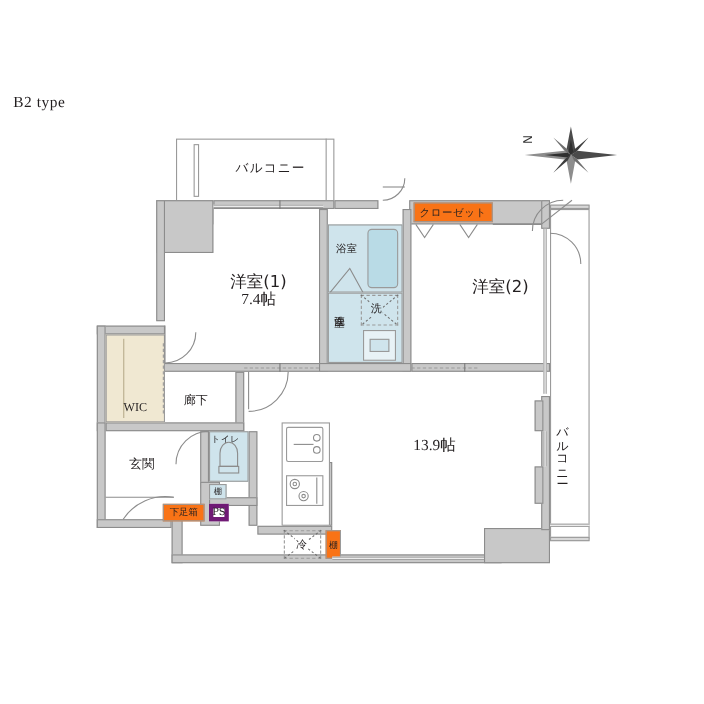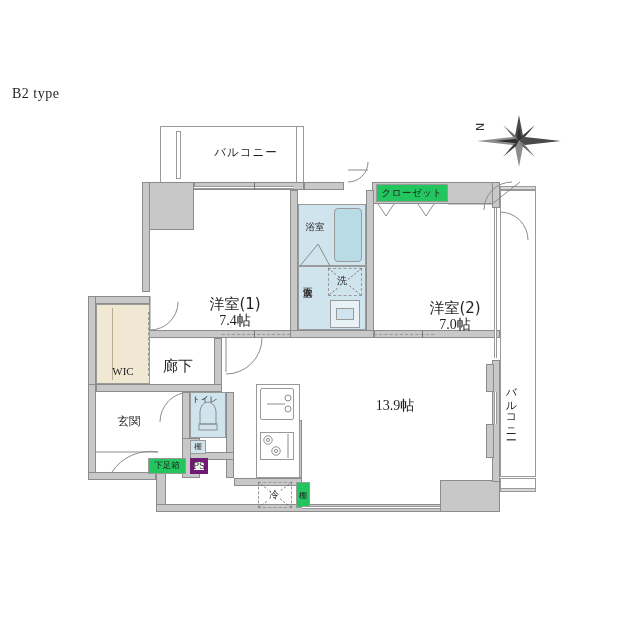--- a/index.html
+++ b/index.html
@@ -13,29 +13,29 @@
   
   .abs{position:absolute;box-sizing:border-box;}
   .wall{position:absolute;background:#c8c8c8;border:1px solid #8c8c8c;box-sizing:border-box;}
   .thin{position:absolute;background:#9a9a9a;}
   .room{position:absolute;background:#ffffff;box-sizing:border-box;}
   .fillblue{background:#cfe4ec;}
   .fillbeige{background:#f0e8d2;}
   .outline{border:1px solid #9a9a9a;box-sizing:border-box;}
 
   .lbl{position:absolute;text-align:center;line-height:1.12;color:#231f20;white-space:nowrap;}
-  .lbl .l1{display:block;margin-top:48px;}
+  .lbl .l1{display:block;}
   .lbl .l2{display:block;}
   .jp{font-family:"DejaVu Sans","Liberation Sans",sans-serif;}
 
   .vtext{position:absolute;writing-mode:vertical-rl;text-orientation:upright;
          font-family:"DejaVu Sans","Liberation Sans",sans-serif;line-height:1.12;color:#231f20;}
 
   .tag{position:absolute;box-sizing:border-box;border:1px solid #9a9a9a;
-       background:#22c55e;display:flex;align-items:center;justify-content:center;
+       background:#f97316;display:flex;align-items:center;justify-content:center;
        font-family:"DejaVu Sans","Liberation Sans",sans-serif;color:#231f20;}
   .tagw{position:absolute;box-sizing:border-box;border:4px solid #701a75;
        background:#ffffff;display:flex;align-items:center;justify-content:center;
        font-family:"DejaVu Serif","Liberation Serif",serif;color:#231f20;}
   .dash{position:absolute;box-sizing:border-box;border:1px dashed #9a9a9a;background:transparent;}
 
   svg{position:absolute;left:0;top:0;overflow:visible;}
   .sw{fill:none;stroke:#8c8c8c;stroke-width:1;}
   .swd{fill:none;stroke:#6f6f6f;stroke-width:1;}
 </style>
@@ -126,21 +126,20 @@
   <div class="abs outline" style="left:330px;top:300px;width:30px;height:28px;background:#e8f2f6;"></div>
   <div class="abs outline" style="left:336px;top:308px;width:18px;height:12px;background:#cfe4ec;"></div>
 
   <div class="lbl" style="left:180px;top:248px;width:110px;font-size:15px;">
     <span class="l1 jp">洋室(1)</span>
     <span class="l2" style="font-size:14px;">7.4帖</span>
   </div>
 
   <div class="lbl" style="left:400px;top:252px;width:110px;font-size:15px;">
     <span class="l1 jp">洋室(2)</span>
-    <span class="l2" style="font-size:14px;">7.0帖</span>
   </div>
 
   <div class="tag" style="left:376px;top:184px;width:72px;height:18px;font-size:9.5px;letter-spacing:.5px;">クローゼット</div>
   <svg width="640" height="640" style="pointer-events:none;">
     <path class="sw" d="M378 204 L386 216 L394 204"></path>
     <path class="sw" d="M418 204 L426 216 L434 204"></path>
   </svg>
 
   <div class="lbl" style="left:340px;top:398px;width:110px;font-size:16px;">
     <span class="l2" style="font-size:14px;">13.9帖</span>
@@ -163,21 +162,21 @@
   </svg>
 
   <div class="dash" style="left:258px;top:482px;width:34px;height:26px;"></div>
   <svg width="640" height="640" style="pointer-events:none;">
     <path class="swd" style="stroke-dasharray:2 2;" d="M258 482 L292 508 M292 482 L258 508"></path>
   </svg>
   <div class="abs jp" style="left:268px;top:488px;font-size:10px;background:#fff;padding:0 1px;">冷</div>
 
   <div class="tag" style="left:296px;top:482px;width:14px;height:26px;font-size:8px;">棚</div>
 
-  <div class="lbl jp" style="left:158px;top:358px;width:40px;font-size:15px;text-align:center;">廊下</div>
+  <div class="lbl jp" style="left:158px;top:358px;width:40px;font-size:11px;text-align:center;">廊下</div>
 
   <div class="abs fillbeige outline" style="left:96px;top:304px;width:54px;height:80px;"></div>
   <div class="abs" style="left:112px;top:308px;width:34px;height:72px;border-left:1px solid #b9ac8d;"></div>
   <div class="lbl" style="left:98px;top:365px;width:50px;font-size:11px;">WIC</div>
   <div class="abs" style="left:148px;top:312px;width:3px;height:64px;border-left:1px dashed #9a9a9a;"></div>
 
   <div class="lbl jp" style="left:104px;top:415px;width:50px;font-size:11.5px;">玄関</div>
   <svg width="640" height="640" style="pointer-events:none;">
     <path class="sw" d="M96 452 L158 452"></path>
     <path class="sw" d="M158 452 A 46 46 0 0 0 112 472"></path>

